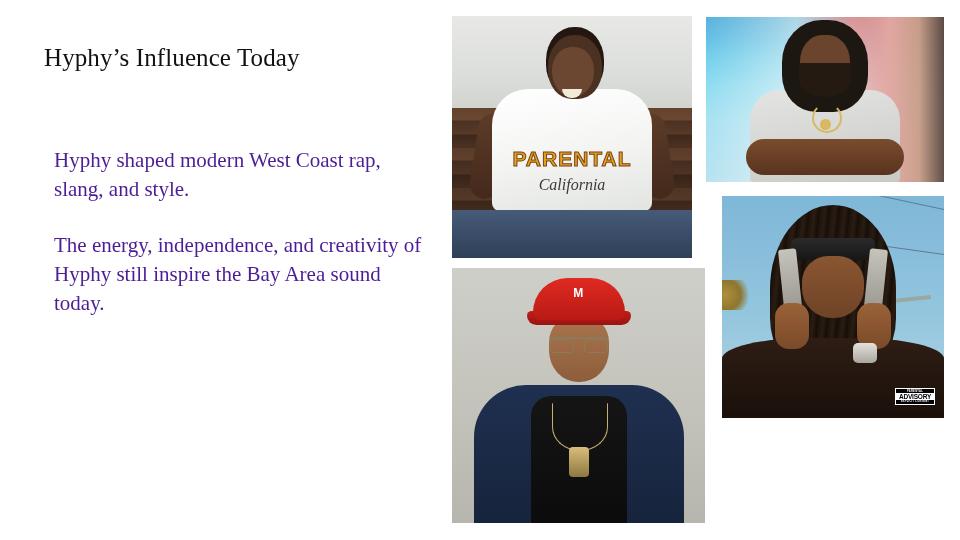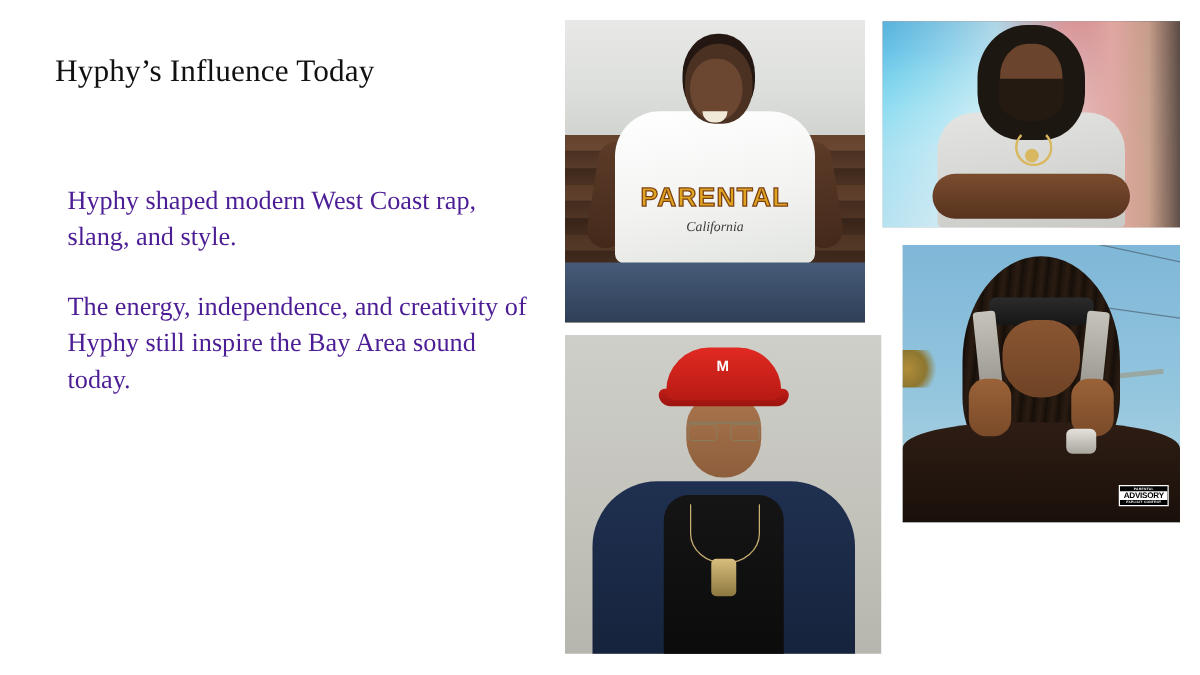--- a/index.html
+++ b/index.html
@@ -111,21 +111,21 @@
     transform: translateX(-50%);
     font-family: "Liberation Sans", sans-serif;
     font-weight: 700; font-size: 21px; letter-spacing: 1px;
     color: #e0a520;
     -webkit-text-stroke: 1px #7b3f14;
     white-space: nowrap;
   }
   #photo-vallejo .tee-sub {
     position: absolute; left: 50%; top: 66%;
     transform: translateX(-50%);
-    font-style: italic; font-size: 11px; color: #3a3a3a;
+    font-style: italic; font-size: 16px; color: #3a3a3a;
     white-space: nowrap;
   }
   #photo-vallejo .jeans {
     position:absolute; left:0; bottom:0; width:100%; height:20%;
     background: linear-gradient(180deg,#465b78,#2f3f57);
   }
 
   
   #photo-gradient { left: 706px; top: 17px; width: 238px; height: 165px; }
   #photo-gradient .bg {

